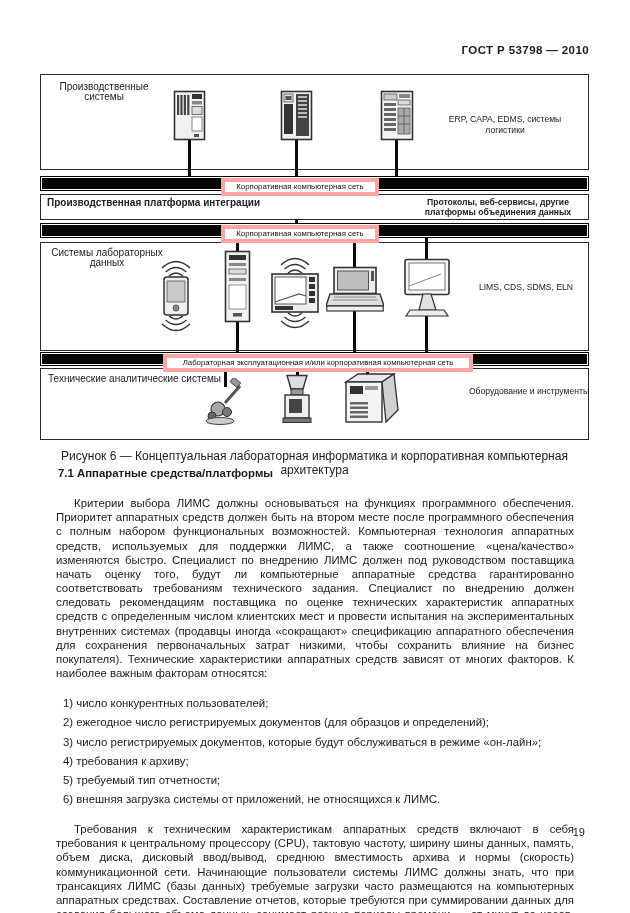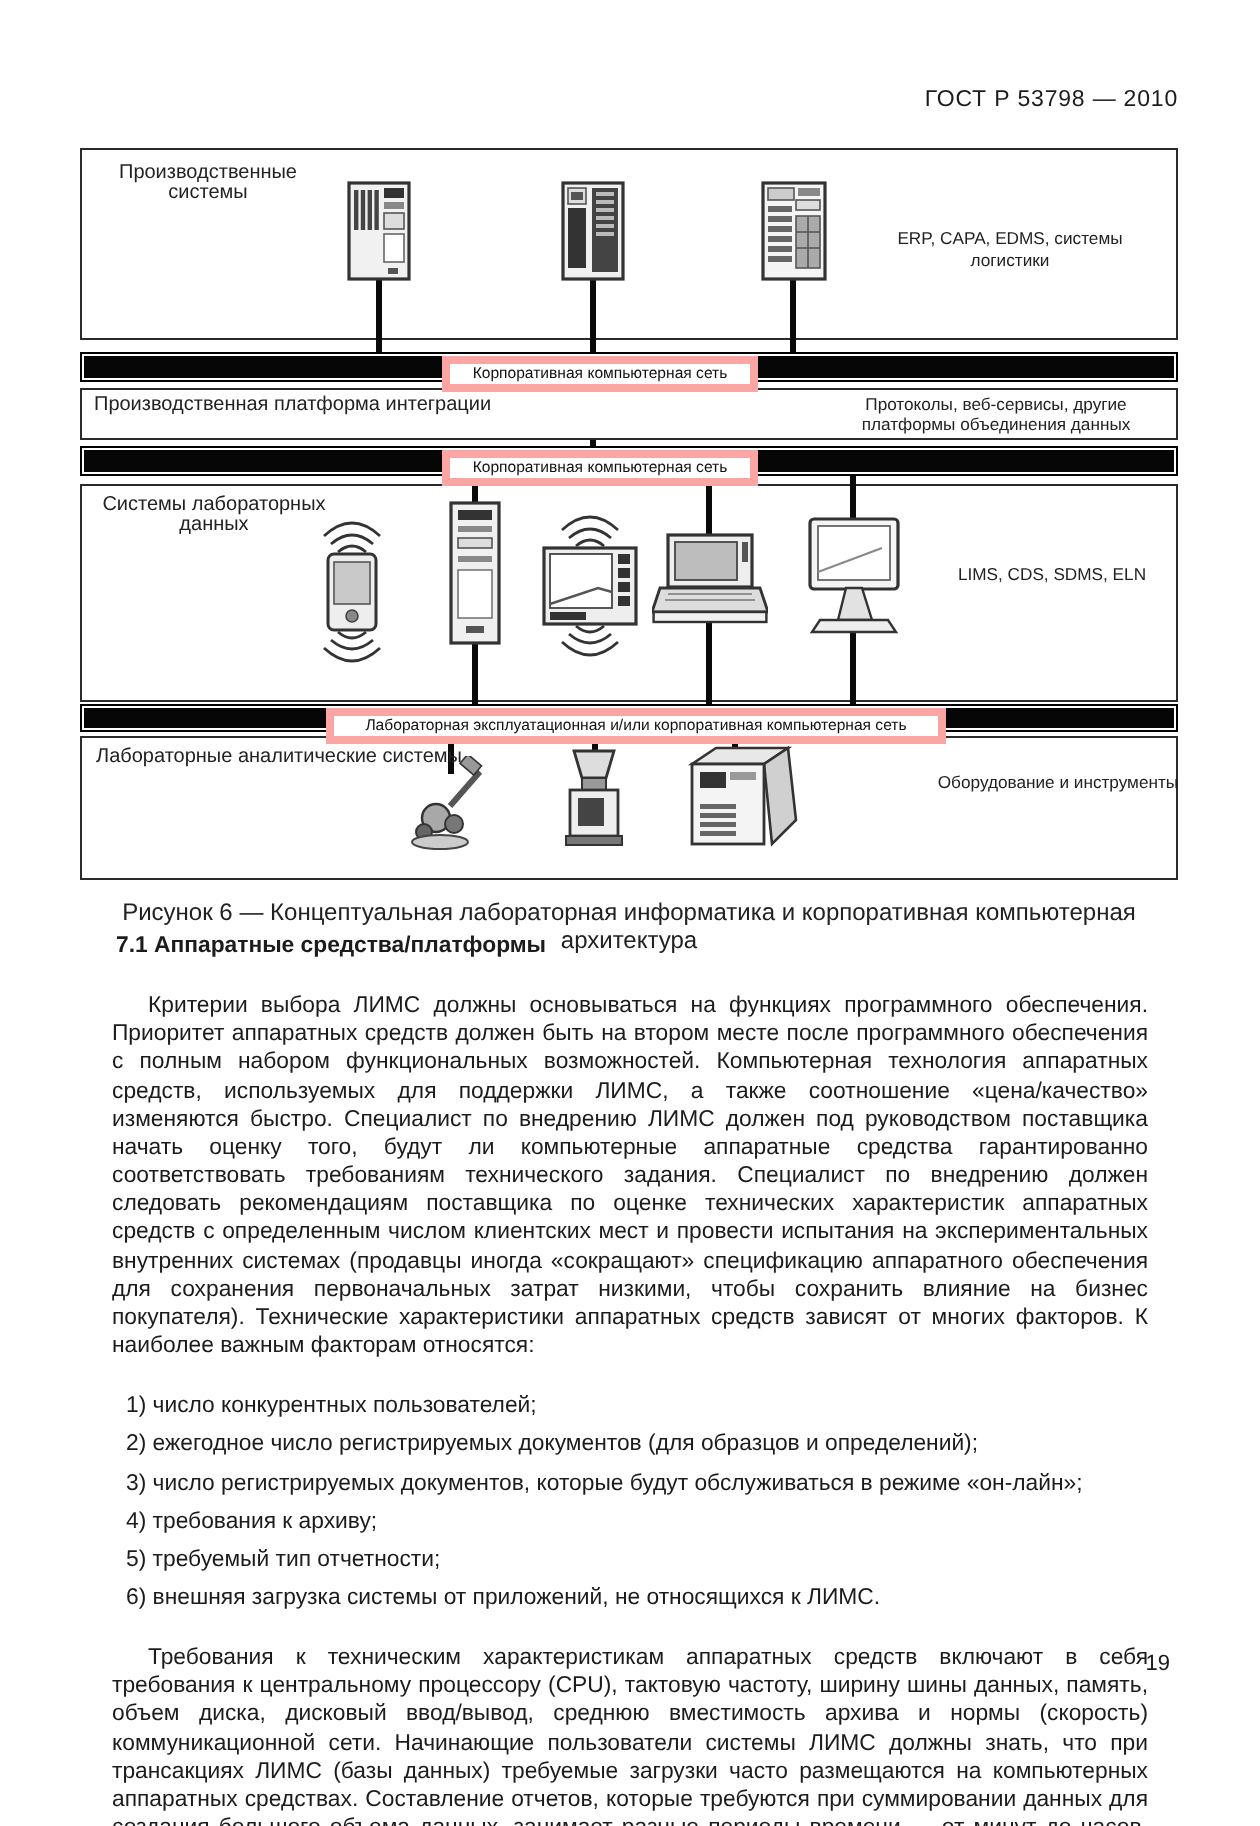--- a/index.html
+++ b/index.html
@@ -1,22 +1,22 @@
 <!DOCTYPE html>
 <html><head>
 <meta charset="utf-8">
 <style>
   html,body{margin:0;padding:0;background:#888;}
   .page{position:relative;width:630px;height:913px;background:#ffffff;
         font-family:"Liberation Sans",sans-serif;color:#1c1c1c;overflow:hidden;}
-  .doc-number{position:absolute;top:44px;right:41px;font-size:11.5px;font-weight:normal;letter-spacing:.4px;padding-left:12px;}
+  .doc-number{position:absolute;top:44px;right:41px;font-size:11.5px;font-weight:bold;letter-spacing:.4px;padding-left:12px;}
 
   
   .fig{position:absolute;left:40px;top:72px;width:549px;height:368px;}
-  .zone{position:absolute;left:0;width:547px;border:1px solid #2b2b2b;background:#fff;z-index:1;}
+  .zone{position:absolute;left:0;width:547px;border:1px solid #2b2b2b;background:#fff;z-index:1;font-weight:bold;}
   .zone-label{position:absolute;font-size:10px;line-height:10px;color:#222;}
   .note{position:absolute;font-size:8.6px;line-height:10.5px;color:#222;text-align:center;}
   .netbar{position:absolute;left:0;width:547px;background:#060606;border:1px solid #000;
           box-shadow:inset 0 0 0 1px #fff;z-index:3;}
   .netbar-label{position:absolute;top:1px;background:#fff;border:4px solid #fca5a5;
           font-size:7.8px;line-height:10px;text-align:center;color:#111;white-space:nowrap;overflow:hidden;}
   .conn{position:absolute;width:3px;background:#0a0a0a;}
   .z0{z-index:0}.z2{z-index:2}
   .dev{position:absolute;z-index:4;}
 
@@ -163,21 +163,21 @@
       <line x1="8" y1="28" x2="40" y2="16" stroke="#888" stroke-width="1"></line>
       <polygon points="22,36 30,36 35,52 18,52" fill="#e2e2e2" stroke="#333" stroke-width="1.2"></polygon>
       <polygon points="9,52 43,52 47,58 5,58" fill="#eee" stroke="#333" stroke-width="1.2"></polygon>
     </svg>
 
     <div class="netbar" style="top:280px;height:12px">
       <div class="netbar-label" style="left:122px;width:302px">Лабораторная эксплуатационная и/или корпоративная компьютерная сеть</div>
     </div>
 
     <div class="zone" style="top:296px;height:70px"></div>
-    <div class="zone-label" style="left:8px;top:302px;white-space:nowrap;z-index:5">Лабораторные аналитические системы</div>
+    <div class="zone-label" style="left:8px;top:302px;white-space:nowrap;z-index:5">Технические аналитические системы</div>
     <div class="note" style="left:428px;top:314px;width:122px;z-index:5">Оборудование и инструменты</div>
 
     <svg class="dev" style="left:163px;top:306px" width="44" height="48" viewBox="0 0 44 48">
       <path d="M30 3 L36 9 L22 25" fill="none" stroke="#555" stroke-width="3"></path>
       <rect x="28" y="1" width="9" height="6" fill="#999" stroke="#333" stroke-width="0.8" transform="rotate(40 32 4)"></rect>
       <circle cx="15" cy="31" r="7" fill="#a8a8a8" stroke="#333" stroke-width="1.2"></circle>
       <circle cx="24" cy="34" r="4.5" fill="#777" stroke="#333" stroke-width="1"></circle>
       <circle cx="9" cy="38" r="4" fill="#666" stroke="#333" stroke-width="1"></circle>
       <ellipse cx="17" cy="43" rx="14" ry="3.5" fill="#ccc" stroke="#444" stroke-width="1"></ellipse>
     </svg>

